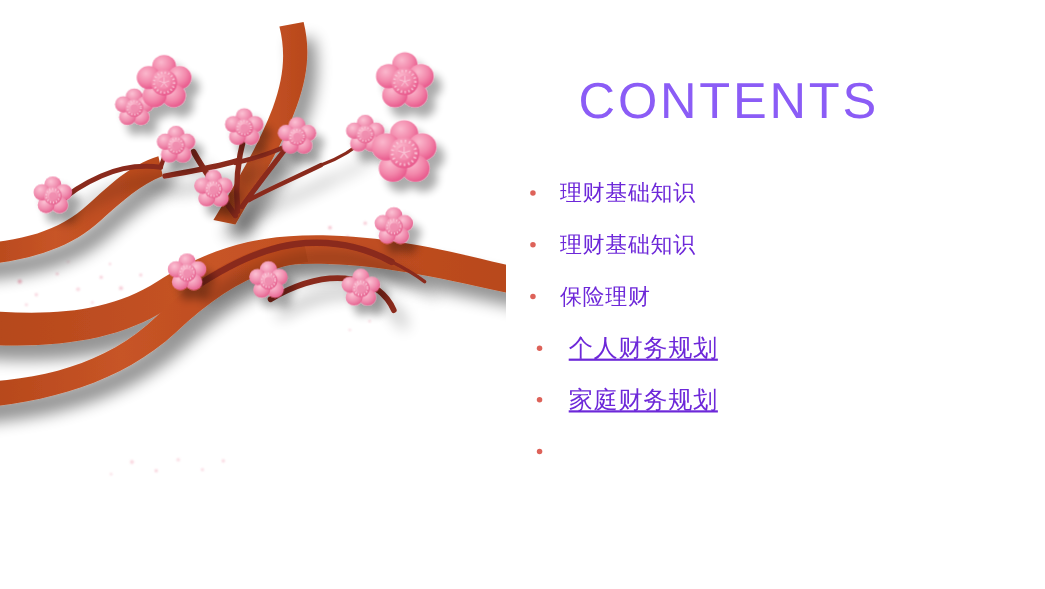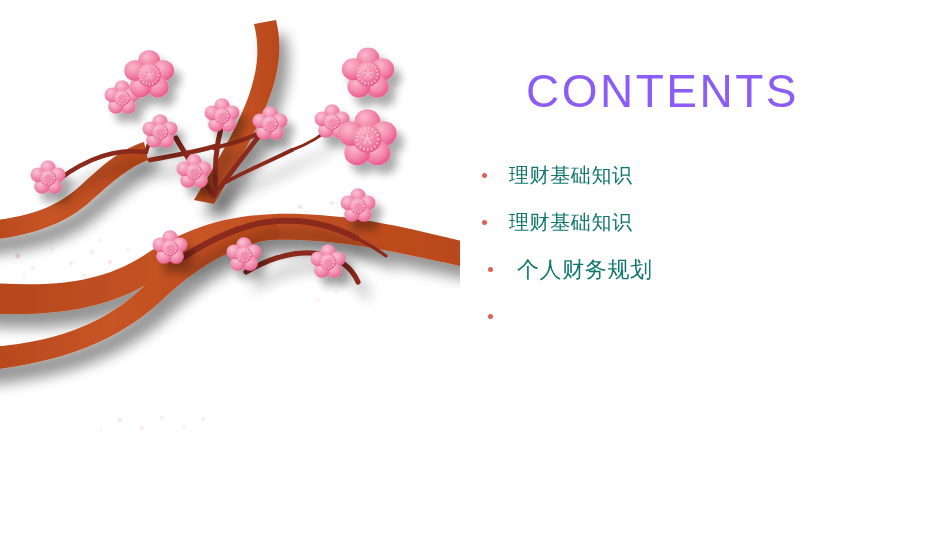--- a/index.html
+++ b/index.html
@@ -60,42 +60,42 @@
     top: 152px;
     width: 490px;
     list-style: none;
     margin: 0;
     padding: 0;
   }
   .toc-item {
     display: flex;
     align-items: center;
     height: 47px;
-    color: #0f766e;
+    color: #6d28d9;
     white-space: nowrap;
   }
   .toc-item .bullet {
     display: inline-block;
     width: 5px;
     height: 5px;
     border-radius: 50%;
     background: #dd6259;
     flex: 0 0 auto;
   }
   .toc-item .toc-label {
     font-size: 20px;
     letter-spacing: 0.6px;
   }
 
   
   .toc-item.g1 .bullet { margin-left: 22px; margin-right: 22px; }
   .toc-item.g1 .toc-label { font-size: 20px; }
 
   
-  .toc-item.g2 { height: 47px; }
+  .toc-item.g2 { height: 47px; text-decoration: underline; }
   .toc-item.g2 .bullet { margin-left: 28px; margin-right: 24px; width: 5px; height: 5px; }
   .toc-item.g2 .toc-label { font-size: 22px; }
 </style>
 </head>
 <body>
 
 <div class="slide">
 
   <div class="illustration">
     <svg viewBox="0 0 460 535" xmlns="http://www.w3.org/2000/svg">
@@ -290,23 +290,31 @@
 
     <ul class="toc-list">
       <li class="toc-item g1">
         <span class="bullet"></span>
         <span class="toc-label">理财基础知识</span>
       </li>
       <li class="toc-item g1">
         <span class="bullet"></span>
         <span class="toc-label">理财基础知识</span>
       </li>
+      <li class="toc-item g1">
+        <span class="bullet"></span>
+        <span class="toc-label">保险理财</span>
+      </li>
       <li class="toc-item g2">
         <span class="bullet"></span>
         <span class="toc-label">个人财务规划</span>
+      </li>
+      <li class="toc-item g2">
+        <span class="bullet"></span>
+        <span class="toc-label">家庭财务规划</span>
       </li>
       <li class="toc-item g2">
         <span class="bullet"></span>
       </li>
     </ul>
 
   </div>
 </div>
 
 </body></html>

